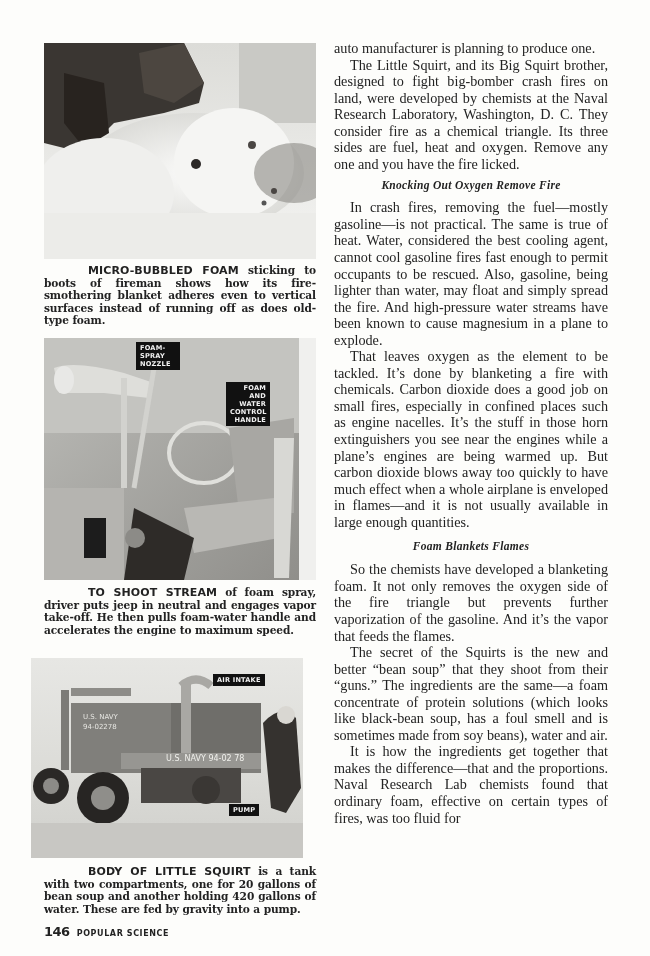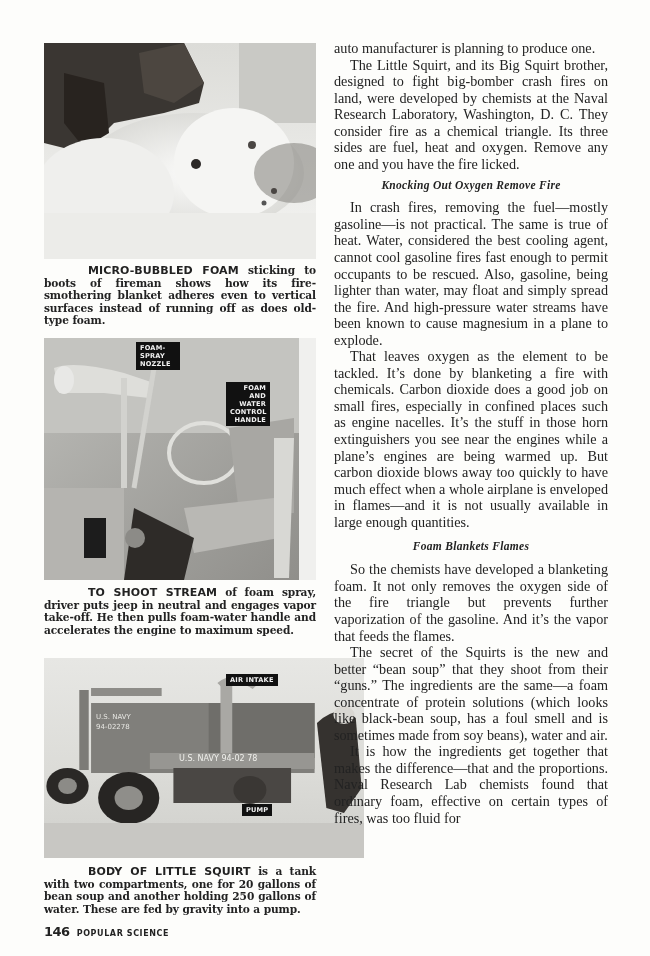--- a/index.html
+++ b/index.html
@@ -95,21 +95,21 @@
     <path d="M90,170 L150,200 L140,242 L80,242 Z" fill="#2e2b28"></path>
     <circle cx="91" cy="200" r="10" fill="#8c8b87"></circle>
   </svg>
   <div class="label" style="left:52px;top:4px;width:36px;margin-left:40px;">Foam-spray nozzle</div>
   <div class="label" style="left:182px;top:44px;width:36px;text-align:right;">Foam and water control handle</div>
 </div>
 <div class="caption" style="top:586px;">
   <span class="lead">TO SHOOT STREAM</span><span> of foam spray, driver puts jeep in neutral and engages vapor take-off. He then pulls foam-water handle and accelerates the engine to maximum speed.</span>
 </div>
 
-<div class="photo" style="left:44px;top:658px;width:320px;height:200px;text-align:right;">
+<div class="photo" style="left:31px;top:658px;width:272px;height:200px;text-align:right;">
   <svg viewBox="0 0 272 200" preserveAspectRatio="none">
     <defs>
       <linearGradient id="g3" x1="0" y1="0" x2="0" y2="1">
         <stop offset="0" stop-color="#e7e7e4"></stop>
           <stop offset="0.55" stop-color="#dcdcd8"></stop>
           <stop offset="1" stop-color="#cfcfcb"></stop>
       </linearGradient>
     </defs>
     <rect width="272" height="200" fill="url(#g3)"></rect>
     <rect x="40" y="30" width="60" height="8" fill="#8d8c88"></rect>
@@ -129,21 +129,21 @@
     <circle cx="255" cy="57" r="9" fill="#d9d7d2"></circle>
     <rect x="0" y="165" width="272" height="35" fill="#c8c7c3"></rect>
   </svg>
   <div class="label" style="left:182px;top:16px;">Air intake</div>
   <div class="label" style="left:198px;top:146px;">Pump</div>
   <div style="position:absolute;left:52px;top:55px;font-family:'DejaVu Sans',sans-serif;font-size:7px;color:#e6e6e2;">U.S. NAVY</div>
   <div style="position:absolute;left:52px;top:65px;font-family:'DejaVu Sans',sans-serif;font-size:7px;color:#e6e6e2;">94-02278</div>
   <div style="position:absolute;left:135px;top:96px;font-family:'DejaVu Sans',sans-serif;font-size:8px;color:#f0f0ec;">U.S. NAVY 94-02 78</div>
 </div>
 <div class="caption" style="top:865px;">
-  <span class="lead">BODY OF LITTLE SQUIRT</span><span> is a tank with two compartments, one for 20 gallons of bean soup and another holding 250 gallons of water. These are fed by gravity into a pump.</span>
+  <span class="lead">BODY OF LITTLE SQUIRT</span><span> is a tank with two compartments, one for 20 gallons of bean soup and another holding 420 gallons of water. These are fed by gravity into a pump.</span>
 </div>
 
 <div class="footer">
   <span class="pg">146</span>
   <span class="mag">POPULAR SCIENCE</span>
 </div>
 
 <div class="col" style="top:40px;">
   <p class="noindent">auto manufacturer is planning to produce one.</p>
   <p>The Little Squirt, and its Big Squirt brother, designed to fight big-bomber crash fires on land, were developed by chemists at the Naval Research Laboratory, Washington, D. C. They consider fire as a chemical triangle. Its three sides are fuel, heat and oxygen. Remove any one and you have the fire licked.</p>

